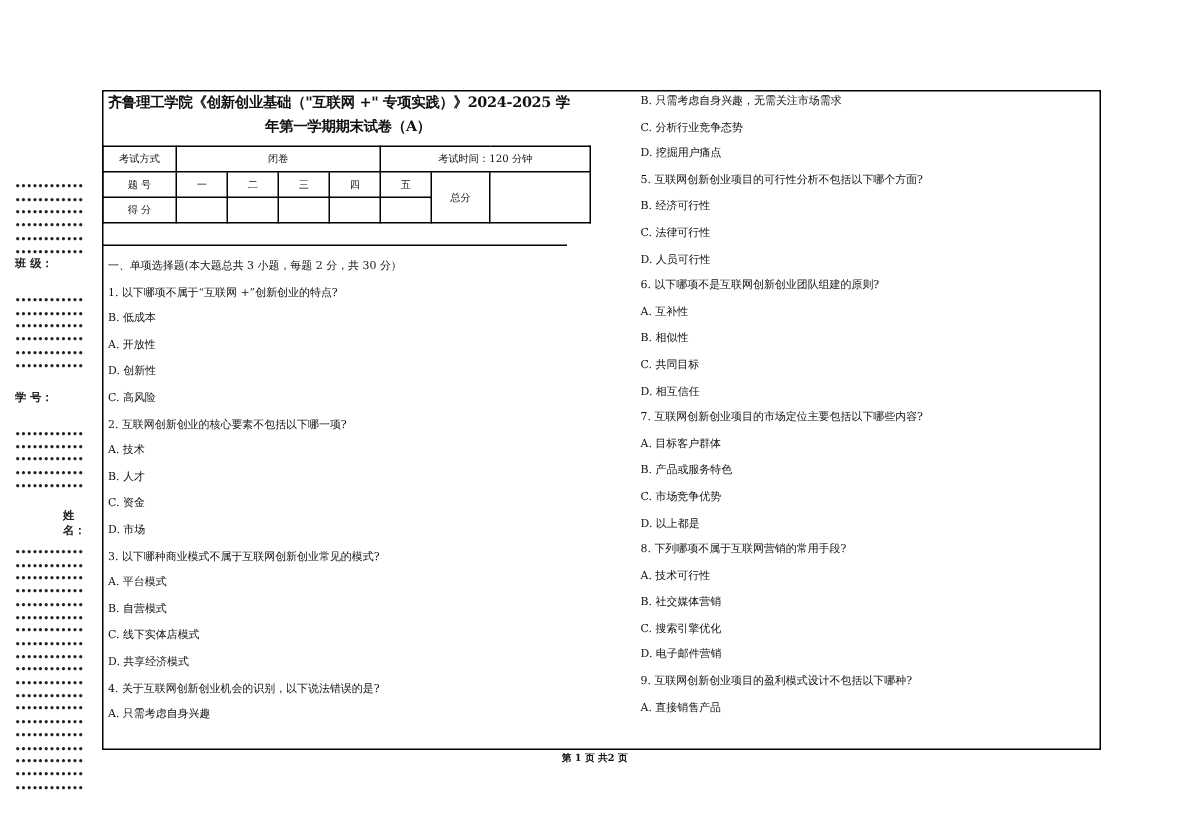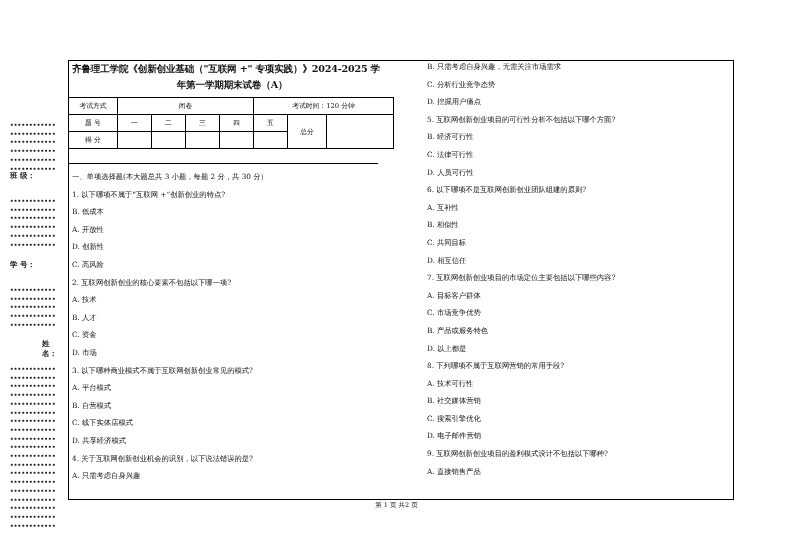--- a/index.html
+++ b/index.html
@@ -30,21 +30,21 @@
 
   .sep-line { position: absolute; left: 68px; top: 163px; width: 310px; height: 0;
               border-top: 1px solid #000; }
 
   .col { position: absolute; font-size: 7.3px; line-height: 17.6px; }
   .col-left { left: 72px; top: 168px; width: 320px; }
   .col-right { left: 427px; top: 58px; width: 300px; }
   .row { white-space: nowrap; height: 17.6px; }
 
   .footer { position: absolute; left: 0; width: 793px; top: 501px; text-align: center;
-            font-size: 6.5px; font-weight: normal; }
+            font-size: 6.5px; font-weight: bold; }
 </style>
 </head>
 <body>
 
 <div class="binding" id="binding">
     <div class="dots" style="top: 121px;">••••••••••••</div>
     <div class="dots" style="top: 129.7px;">••••••••••••</div>
     <div class="dots" style="top: 138.4px;">••••••••••••</div>
     <div class="dots" style="top: 147.1px;">••••••••••••</div>
     <div class="dots" style="top: 155.8px;">••••••••••••</div>
@@ -150,22 +150,22 @@
     <div class="row">B. 经济可行性</div>
     <div class="row">C. 法律可行性</div>
     <div class="row">D. 人员可行性</div>
     <div class="row">6. 以下哪项不是互联网创新创业团队组建的原则?</div>
     <div class="row">A. 互补性</div>
     <div class="row">B. 相似性</div>
     <div class="row">C. 共同目标</div>
     <div class="row">D. 相互信任</div>
     <div class="row">7. 互联网创新创业项目的市场定位主要包括以下哪些内容?</div>
     <div class="row">A. 目标客户群体</div>
+    <div class="row">B. 产品或服务特色</div>
     <div class="row">C. 市场竞争优势</div>
-    <div class="row">B. 产品或服务特色</div>
     <div class="row">D. 以上都是</div>
     <div class="row">8. 下列哪项不属于互联网营销的常用手段?</div>
     <div class="row">A. 技术可行性</div>
     <div class="row">B. 社交媒体营销</div>
     <div class="row">C. 搜索引擎优化</div>
     <div class="row">D. 电子邮件营销</div>
     <div class="row">9. 互联网创新创业项目的盈利模式设计不包括以下哪种?</div>
     <div class="row">A. 直接销售产品</div>
   </div>
 

